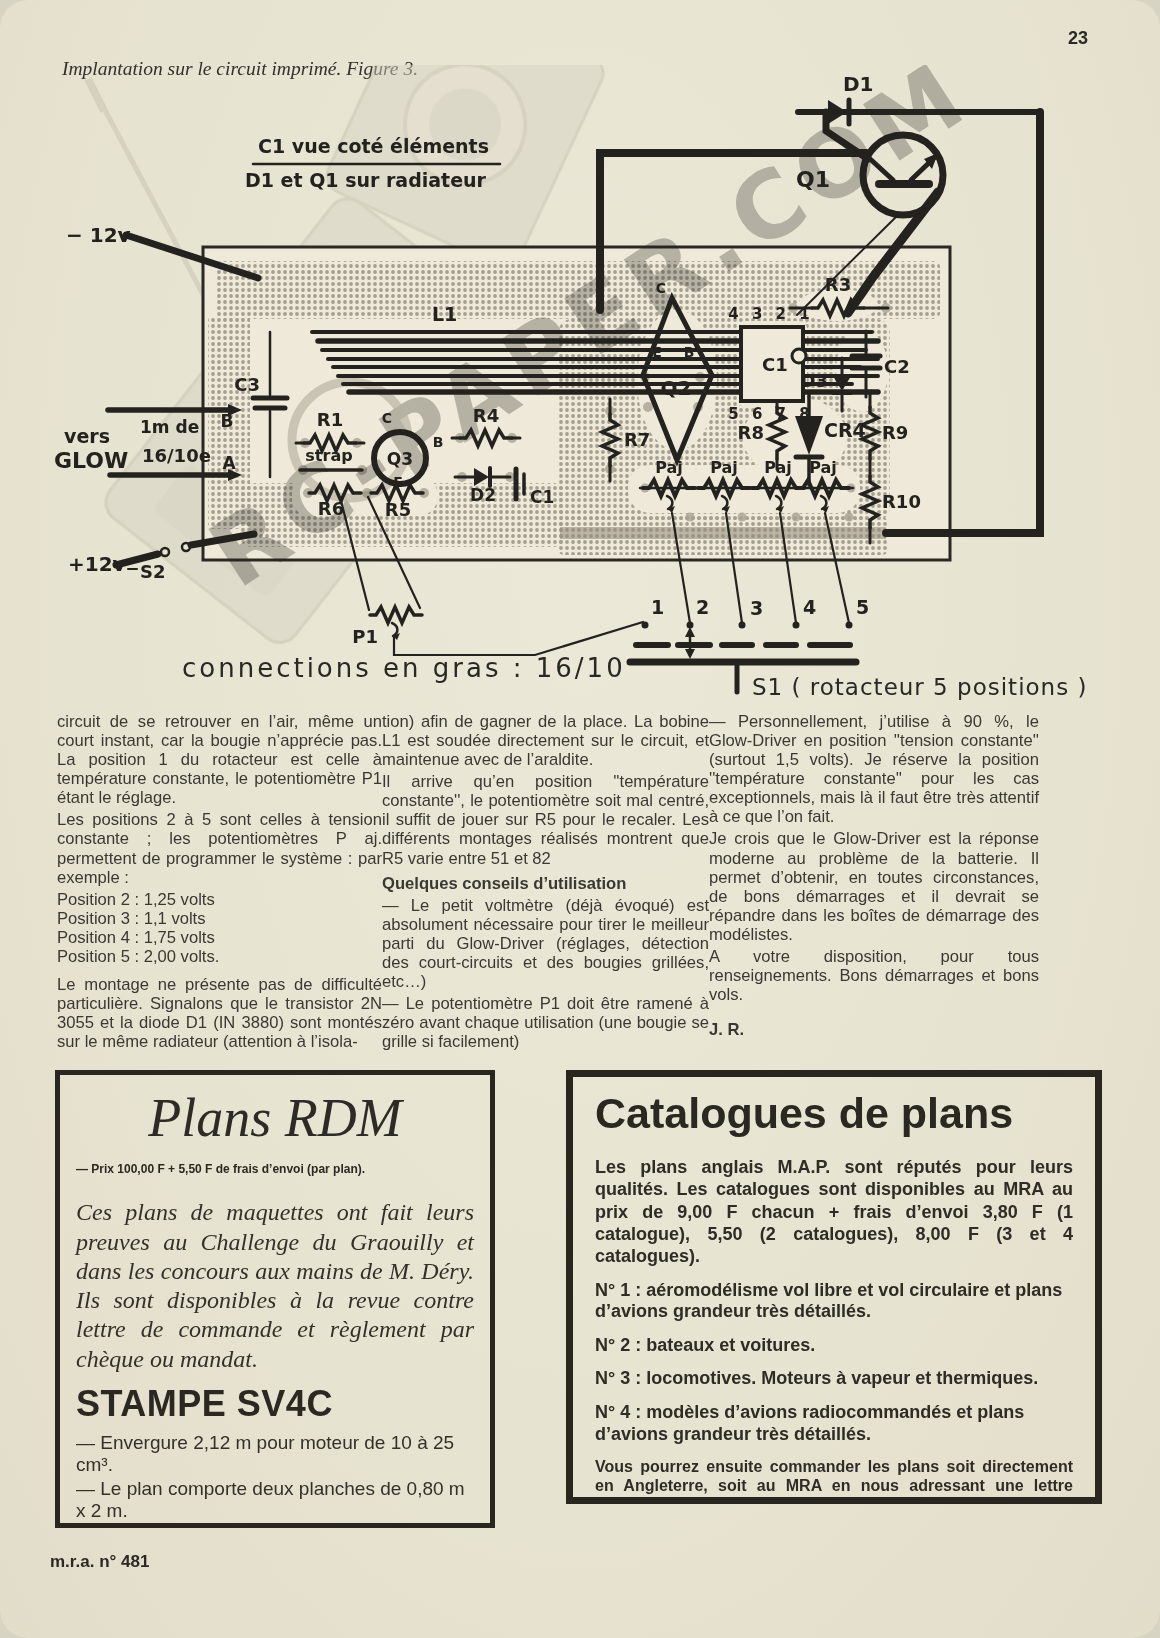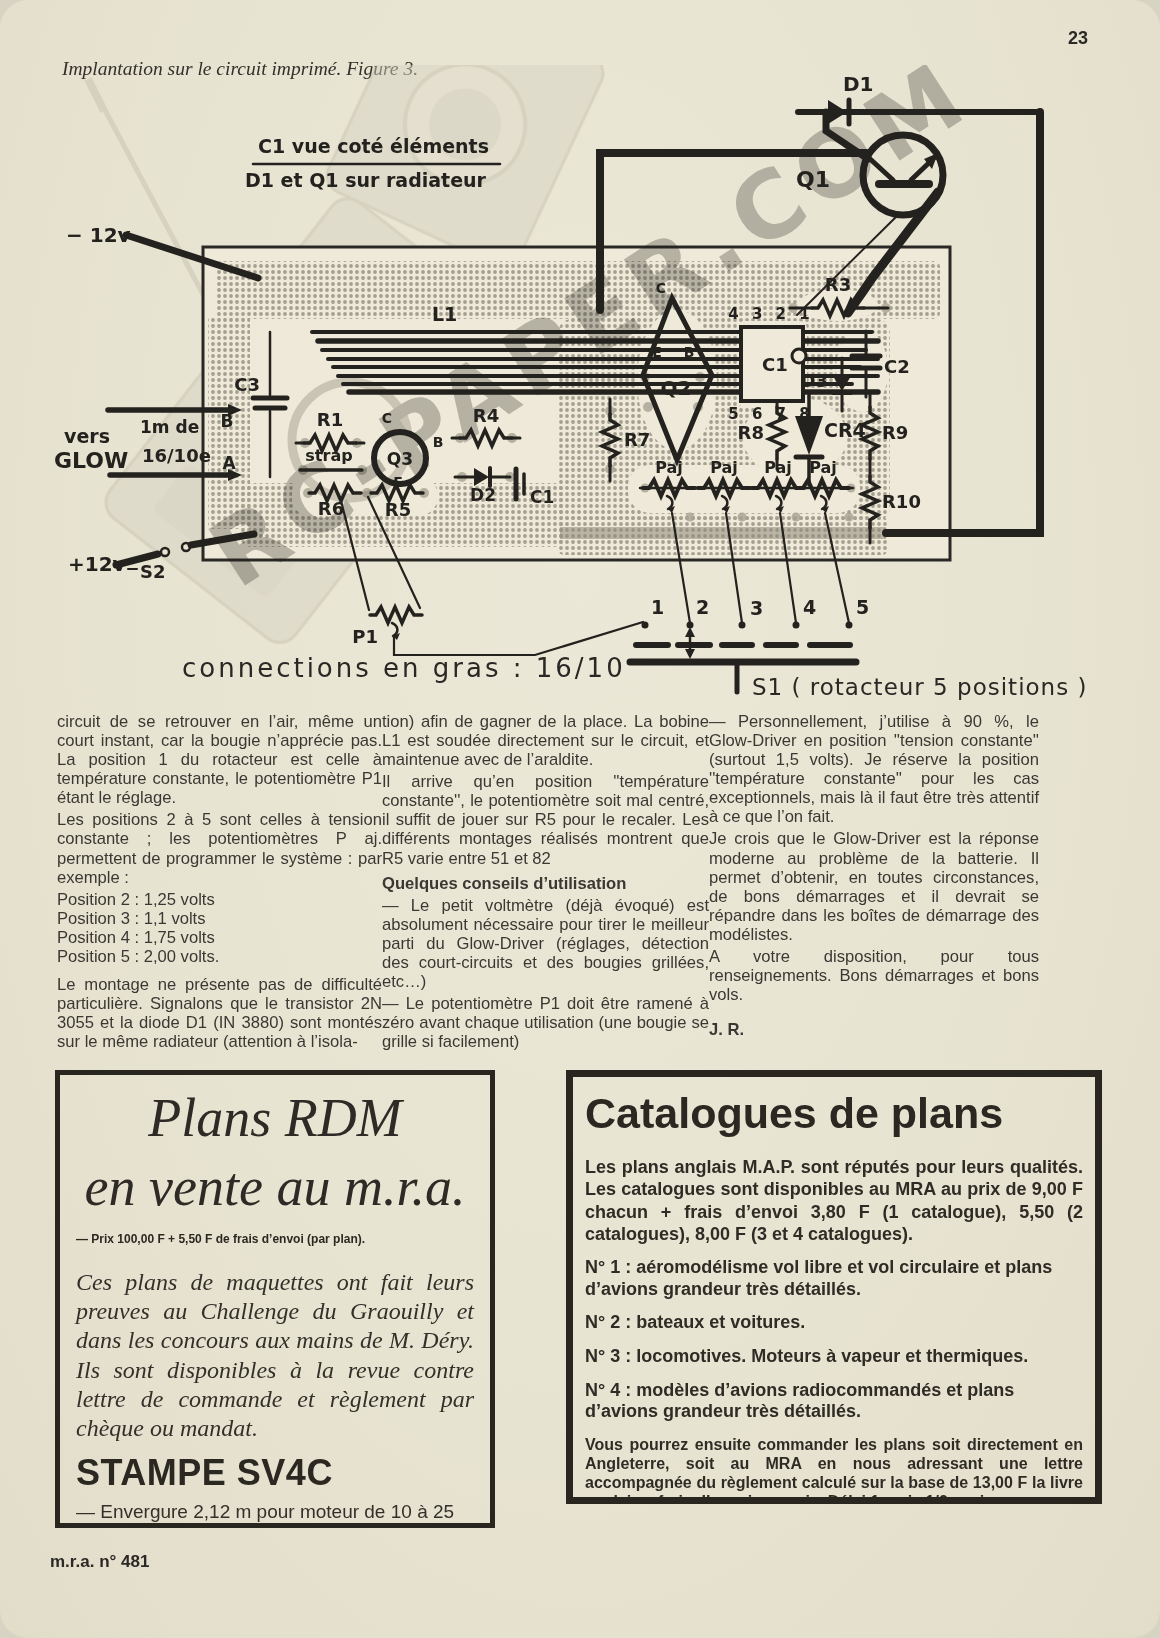--- a/index.html
+++ b/index.html
@@ -34,21 +34,21 @@
   .adL .t1{font-family:"Liberation Serif",serif;font-style:italic;font-size:54px;
            text-align:center;line-height:1.1;margin:10px 0 0;color:#2e2b26;}
   .adL .price{font-weight:bold;font-size:12px;margin:14px 0 22px;color:#2b2822;}
   .adL .body{font-family:"Liberation Serif",serif;font-size:24px;line-height:1.22;
              text-align:justify;color:#33302a;font-style:italic;}
   .adL .hx{font-size:36px;font-weight:bold;text-align:left;margin:9px 0 7px;
            letter-spacing:.5px;color:#2b2822;}
   .adL .it{font-size:19px;margin:2px 0;color:#33302a;}
 
   .adR{position:absolute;left:566px;top:1070px;width:536px;height:434px;
-       border:7px solid #29261f;box-sizing:border-box;padding:8px 12px;overflow:hidden;}
+       border:7px solid #29261f;box-sizing:border-box;padding:8px 22px;overflow:hidden;}
   .adR .t1{font-size:43px;font-weight:bold;color:#2b2822;margin:4px 0 0;}
   .adR .intro{font-size:18px;font-weight:bold;line-height:1.24;margin-top:18px;
               text-align:justify;color:#2f2c26;}
   .adR .it{font-size:18px;font-weight:bold;line-height:1.2;margin-top:12px;color:#2f2c26;}
   .adR .outro{font-size:16px;font-weight:bold;line-height:1.2;margin-top:12px;
               text-align:justify;color:#2f2c26;}
 
   .footer{position:absolute;left:50px;top:1552px;font-weight:bold;font-size:17px;color:#2b2925;}
 </style>
 </head>
@@ -392,21 +392,20 @@
     <div>
       <p>— Personnellement, j’utilise à 90 %, le Glow-Driver en position ''tension constante'' (surtout 1,5 volts). Je réserve la position ''température constante'' pour les cas exceptionnels, mais là il faut être très attentif à ce que l’on fait.</p>
       <p>Je crois que le Glow-Driver est la réponse moderne au problème de la batterie. Il permet d’obtenir, en toutes circonstances, de bons démarrages et il devrait se répandre dans les boîtes de démarrage des modélistes.</p>
       <p>A votre disposition, pour tous renseignements. Bons démarrages et bons vols.</p>
       <p class="sig">J. R.</p>
     </div>
   </div>
 
   <div class="adL">
     <div class="t1">Plans RDM</div>
-    <div class="t1">en vente au m.r.a.</div>
     <div class="price">—  Prix 100,00 F  +  5,50 F de frais d’envoi (par plan).</div>
     <div class="body">Ces plans de maquettes ont fait leurs preuves au Challenge du Graouilly et dans les concours aux mains de M. Déry. Ils sont disponibles à la revue contre lettre de commande et règlement par chèque ou mandat.</div>
     <div class="hx">STAMPE SV4C</div>
     <div class="it">—  Envergure 2,12 m pour moteur de 10 à 25 cm³.</div>
     <div class="it">—  Le plan comporte deux planches de 0,80 m x 2 m.</div>
     <div class="hx">BUCKER Jungmeister</div>
 
   </div>
 
   <div class="adR">

